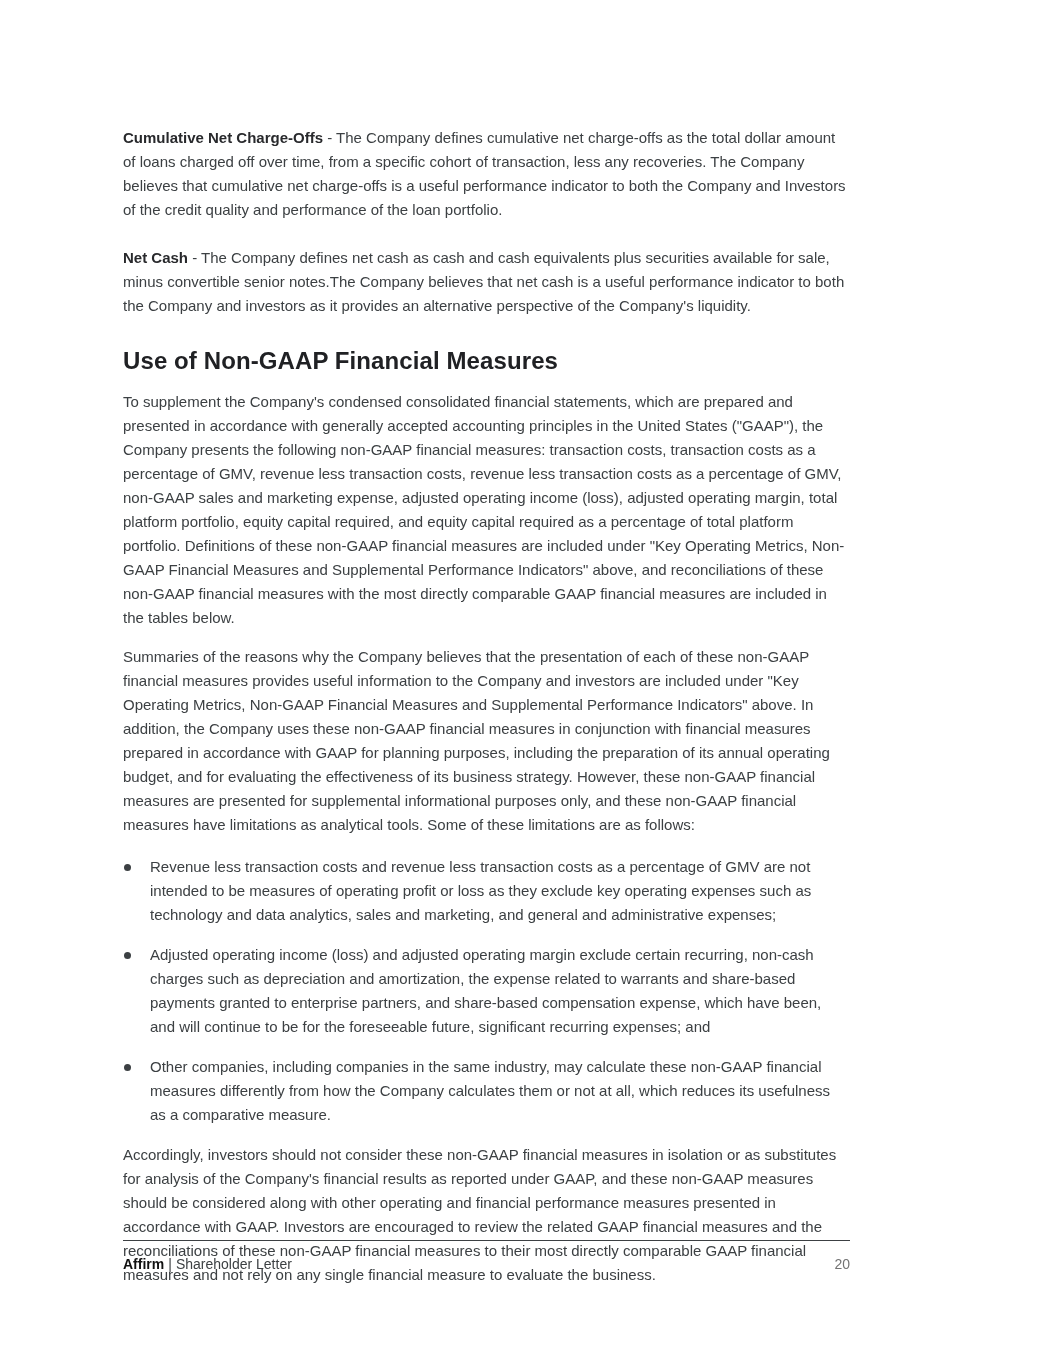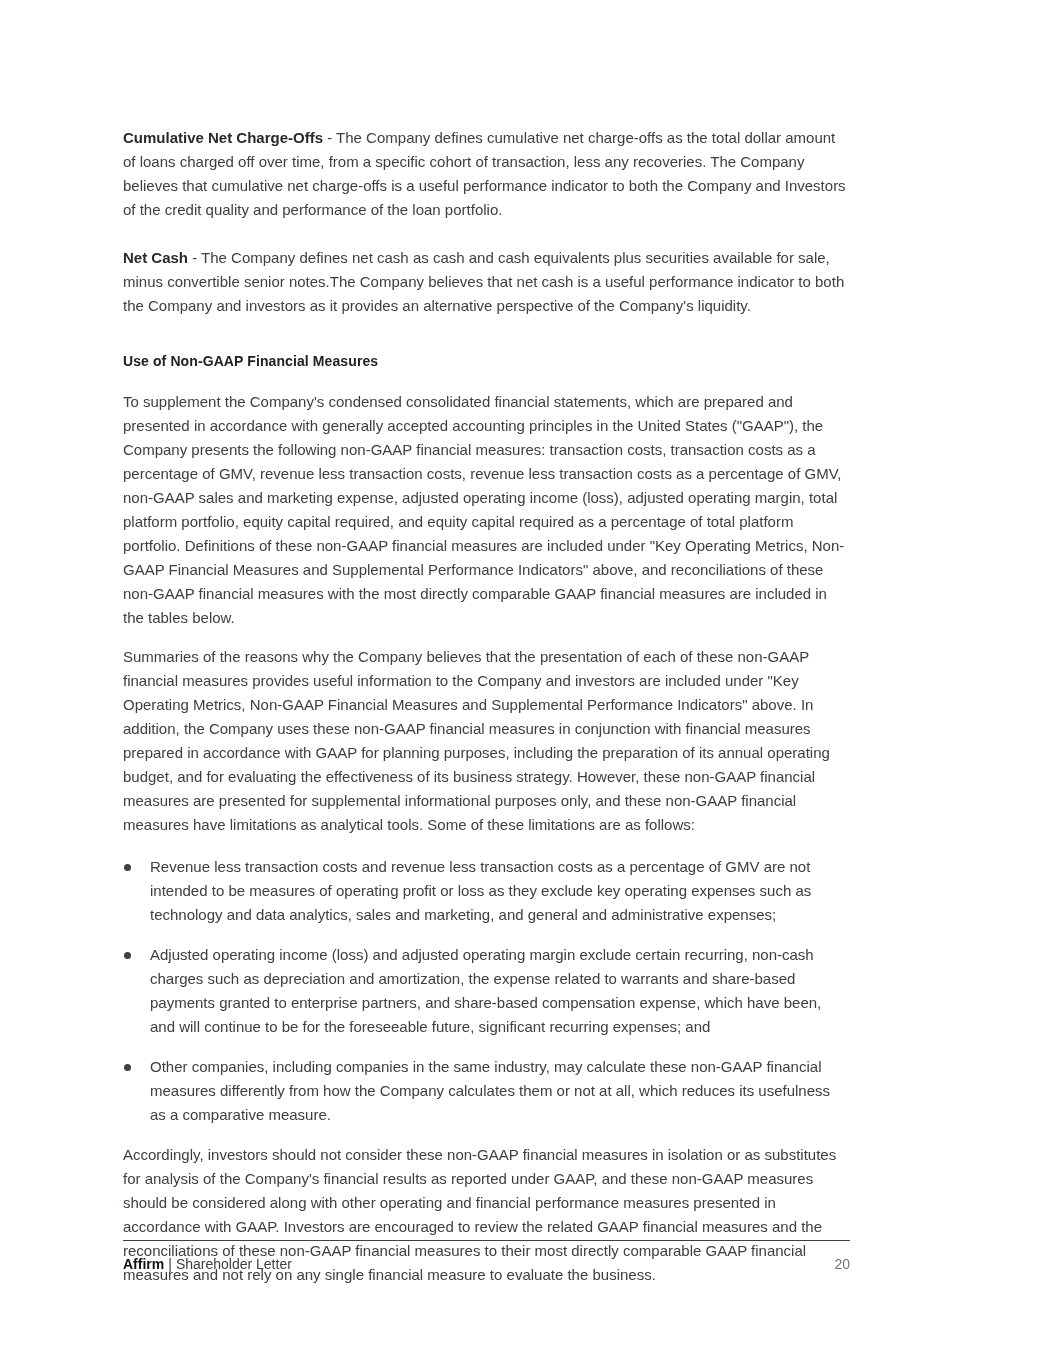--- a/index.html
+++ b/index.html
@@ -33,21 +33,21 @@
     margin: 0 0 15px 0;
   }
   p.definition {
     margin-bottom: 24px;
   }
   .term {
     font-weight: bold;
     color: #28292c;
   }
   h1.section-heading {
-    font-size: 14px;
+    font-size: 24px;
     line-height: 26px;
     font-weight: bold;
     color: #202124;
     margin: 30px 0 16px 0;
     letter-spacing: 0.1px;
   }
   ul.bullet-list {
     list-style: none;
     margin: 18px 0 16px 0;
     padding: 0;

